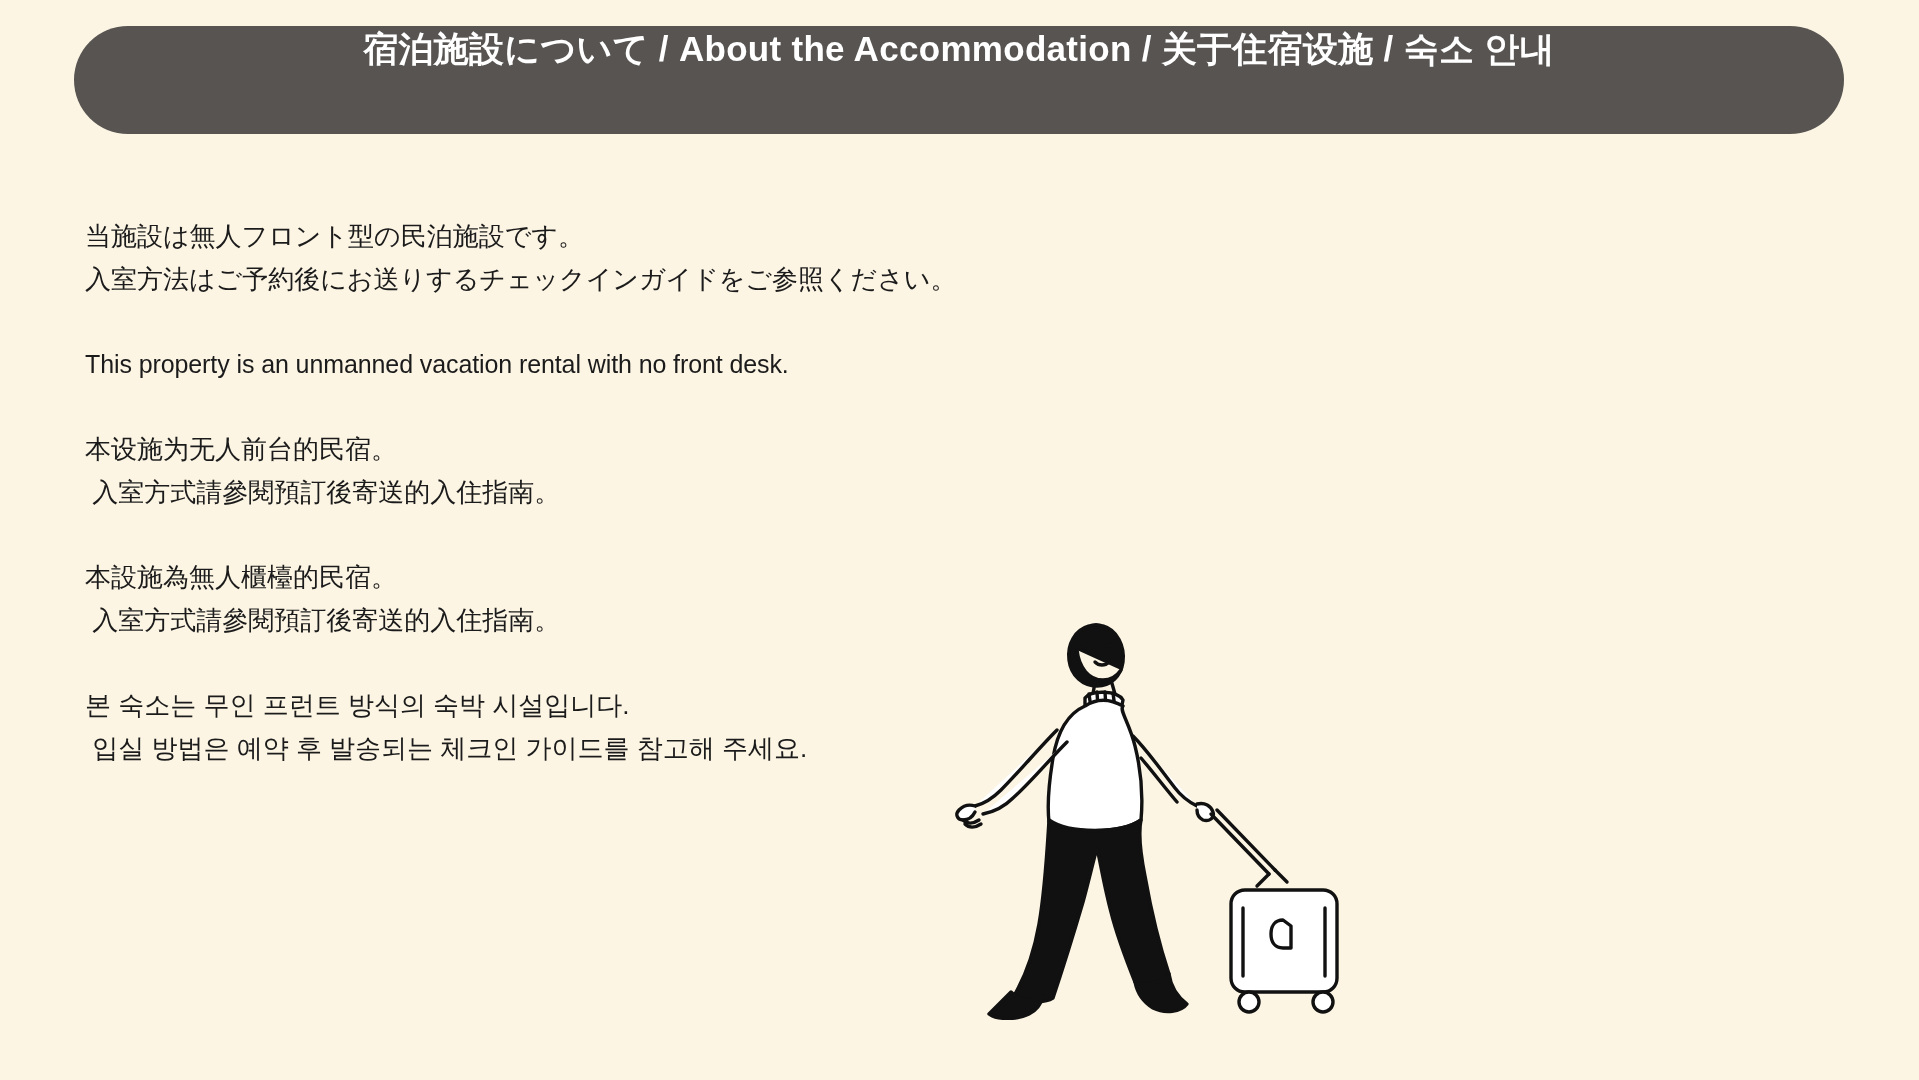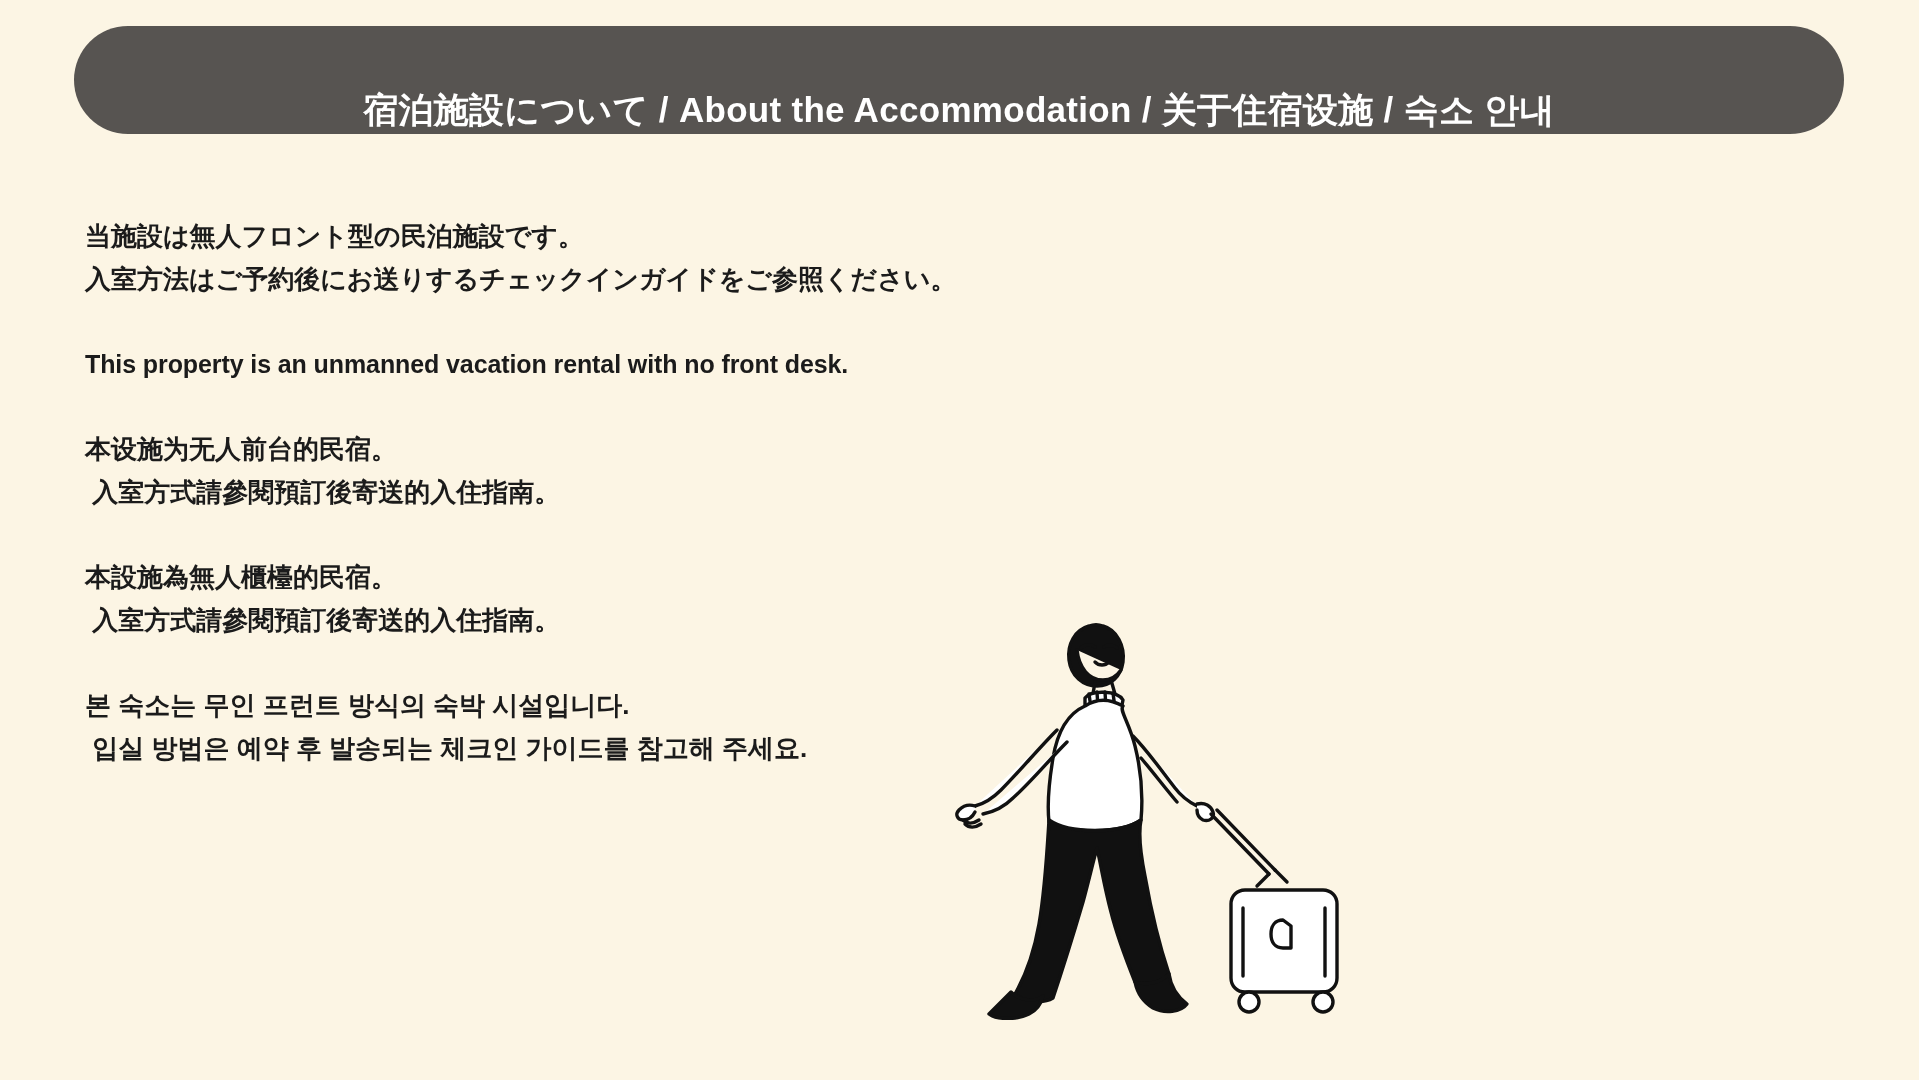--- a/index.html
+++ b/index.html
@@ -22,21 +22,21 @@
   }
   .header-bar {
     position: absolute;
     left: 74px;
     top: 26px;
     width: 1770px;
     height: 108px;
     background: #575451;
     border-radius: 54px;
     display: flex;
-    align-items: flex-end;
+    align-items: flex-start;
     justify-content: center;
   }
   .header-title {
     color: #ffffff;
     font-size: 35px;
     font-weight: bold;
     letter-spacing: 0.3px;
     white-space: nowrap;
     font-family: "Liberation Sans", sans-serif;
   }
@@ -48,21 +48,21 @@
   }
   .block {
     margin-bottom: 42px;
   }
   .block:last-child {
     margin-bottom: 0;
     margin-top: 17px;
   }
   .line {
     color: #1b1b1b;
-    font-weight: bold;
+    font-weight: normal;
     font-size: 26px;
     line-height: 43px;
     white-space: pre;
     font-family: "Liberation Sans", sans-serif;
   }
   .line.en {
     font-size: 25px;
     letter-spacing: -0.1px;
   }
   .illustration {

